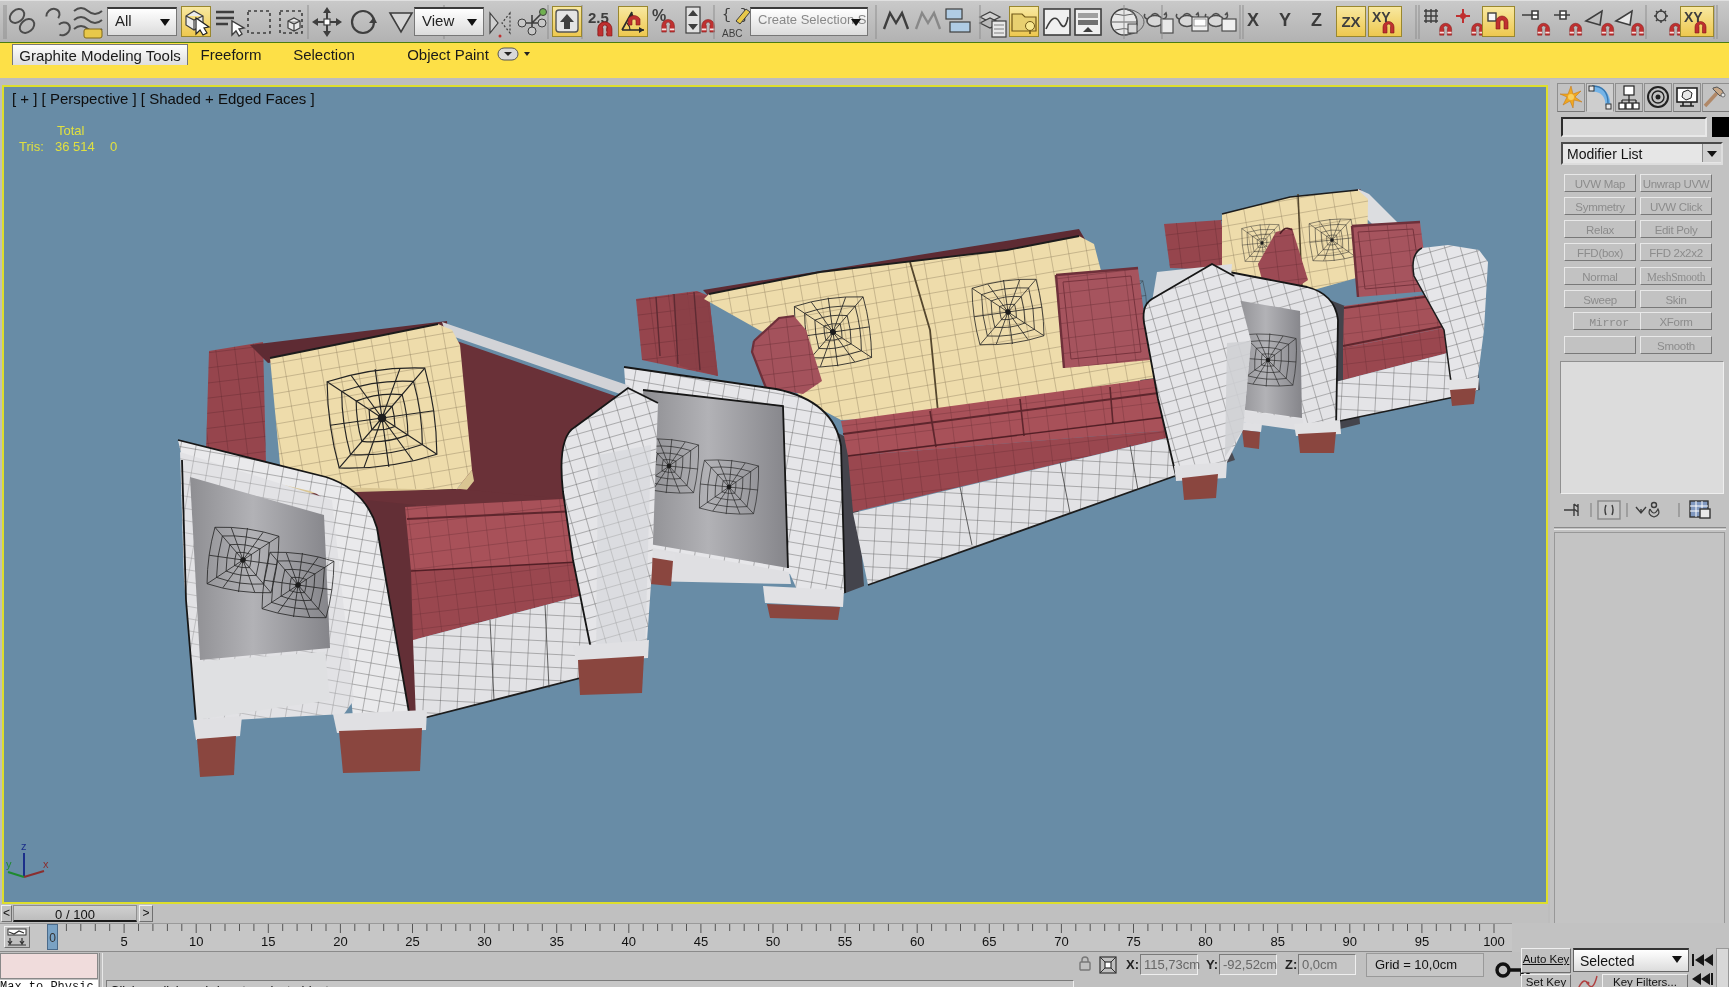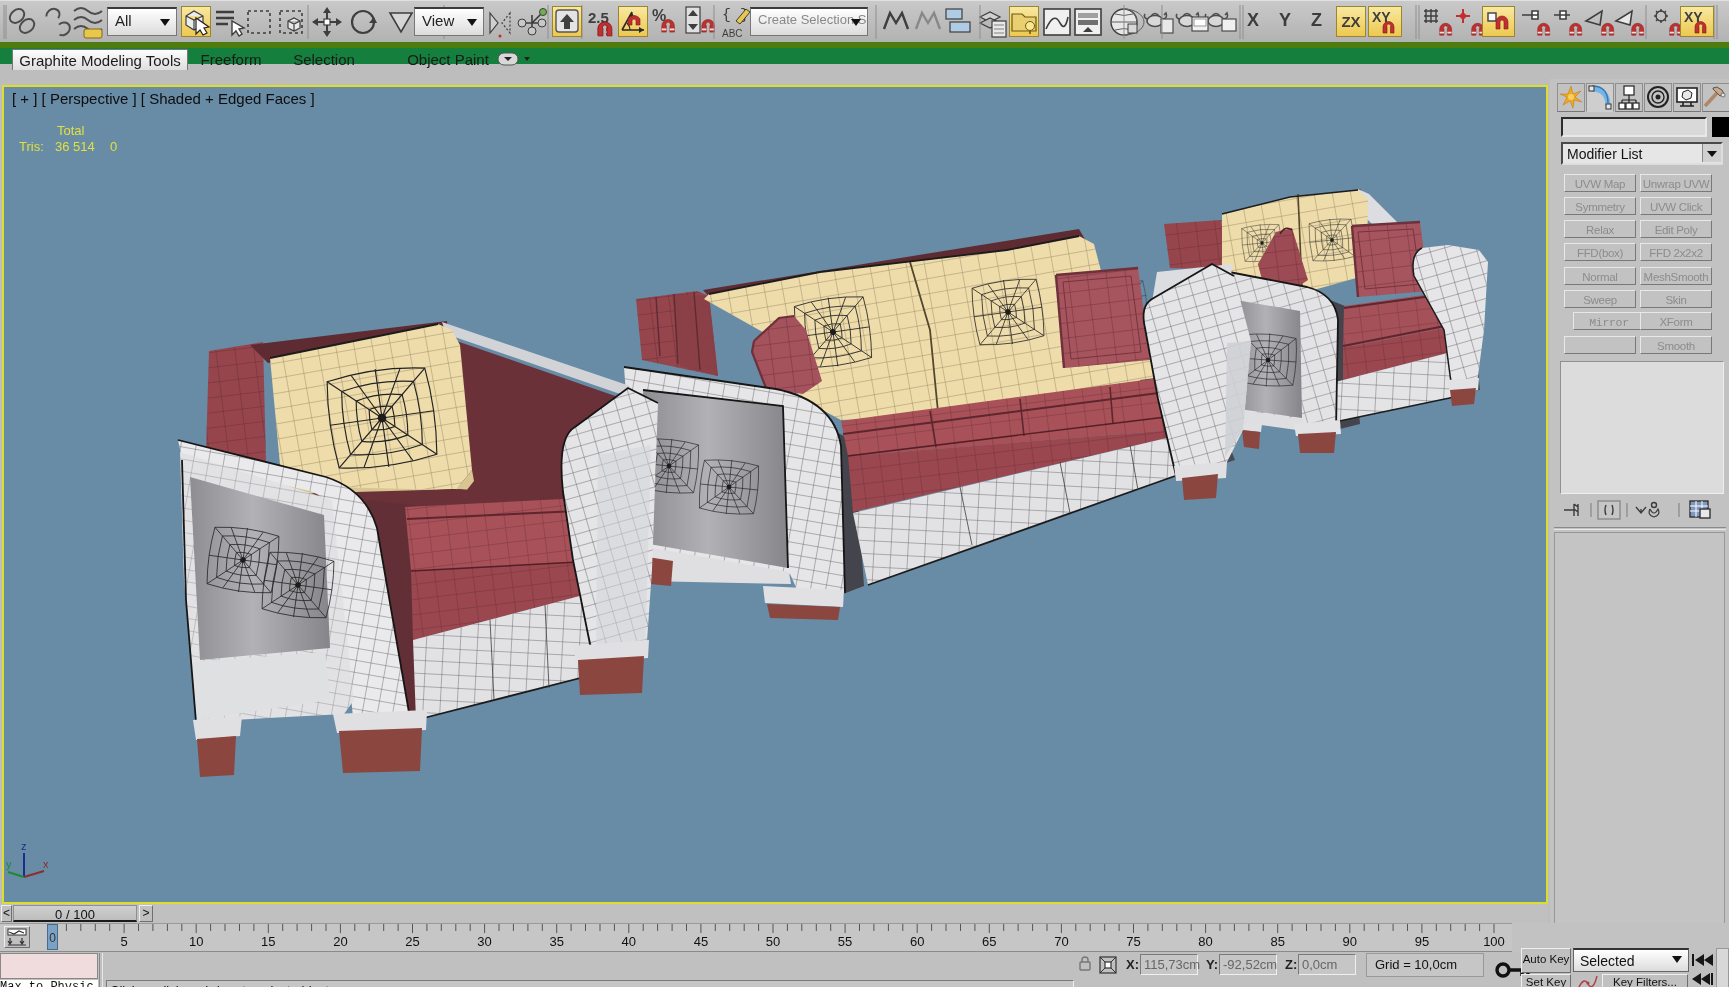--- a/index.html
+++ b/index.html
@@ -8,22 +8,22 @@
 
 #toolbar { position:absolute; left:0; top:0; width:1729px; height:42px; z-index:5;
   background:linear-gradient(#c9c9c9,#b2b2b2); border-top:1px solid #e0e0e0; }
 .ybtn { position:absolute; background:linear-gradient(#f8e8a0,#eec84f); border:1px solid #99872f; }
 .drop { position:absolute; background:linear-gradient(#ffffff,#dcdcdc); border:1px solid #777;
   border-top:2px solid #3a3a3a; font-size:15px; color:#222; padding:3px 4px 0 7px; white-space:nowrap; overflow:hidden; }
 .drop .arr { position:absolute; right:6px; top:10px; width:0; height:0;
   border-left:5px solid transparent; border-right:5px solid transparent; border-top:7px solid #111; }
 .xyz { position:absolute; top:9px; font-size:18px; font-weight:bold; color:#3c3c3c; }
 
-#tabrow { position:absolute; left:0; top:42px; width:1729px; height:22px; background:#15803d; z-index:5;
-  border-top:6px solid #4d7c0f; }
+#tabrow { position:absolute; left:0; top:42px; width:1729px; height:36px; background:#fde047; z-index:5;
+  border-top:1px solid #4d7c0f; }
 .rtab { position:absolute; top:1px; height:21px; font-size:15px; color:#1a1a1a; text-align:center; padding-top:2px; }
 .rtab.active { background:linear-gradient(#fdfdfd,#dedede); border:1px solid #777; border-bottom:none; }
 #pmrow { position:absolute; left:0; top:64px; width:1729px; height:21px; z-index:5;
   background:linear-gradient(#ffffff 0%,#e8e8e8 45%,#bfbfbf 100%); border-top:1px solid #aaa; }
 .pmtab { position:absolute; left:12px; top:0px; height:21px; background:linear-gradient(#f4f4f4,#d6d6d6);
   border:1px solid #999; border-bottom:none; font-size:15px; color:#111; padding:2px 7px 0 7px; }
 
 #vp { position:absolute; left:2px; top:85px; width:1546px; height:819px; background:#688CA6;
   border:2px solid #ddde2c; z-index:1; }
 #vplabel { position:absolute; left:8px; top:3px; color:#0d0d0d; font-size:15px; z-index:3;}
@@ -530,21 +530,21 @@
 
     <div class="pbtn" style="left:14px;  top:95px;">UVW Map</div>
     <div class="pbtn" style="left:90px;  top:95px;">Unwrap UVW</div>
     <div class="pbtn" style="left:14px;  top:118px;">Symmetry</div>
     <div class="pbtn" style="left:90px;  top:118px;">UVW Click</div>
     <div class="pbtn" style="left:14px;  top:141px;">Relax</div>
     <div class="pbtn" style="left:90px;  top:141px;">Edit Poly</div>
     <div class="pbtn" style="left:14px;  top:164px;">FFD(box)</div>
     <div class="pbtn" style="left:90px;  top:164px;">FFD 2x2x2</div>
     <div class="pbtn" style="left:14px;  top:188px;">Normal</div>
-    <div class="pbtn" style="left:90px;  top:188px;">MeshSmooth</div>
+    <div class="pbtn" style="left:90px;  top:188px;font-family:Liberation Serif, serif;">MeshSmooth</div>
     <div class="pbtn" style="left:14px;  top:211px;">Sweep</div>
     <div class="pbtn" style="left:90px;  top:211px;">Skin</div>
     <div class="pbtn" style="left:23px;  top:233px;font-family:Liberation Mono, monospace;">Mirror</div>
     <div class="pbtn" style="left:90px;  top:233px;">XForm</div>
     <div class="pbtn" style="left:14px;  top:257px;"></div>
     <div class="pbtn" style="left:90px;  top:257px;">Smooth</div>
 
     <div style="position:absolute; left:10px; top:282px; width:164px; height:133px; background:#dcdcdc; border:1px solid #909090; border-bottom-color:#eee; border-right-color:#eee;"></div>
 
     <svg width="179" height="26" viewBox="0 0 179 26" style="position:absolute;left:0;top:418px;">
@@ -624,21 +624,21 @@
     <div class="field" style="left:1298px; top:50px; width:58px; height:21px;">0,0cm</div>
     <div style="position:absolute; left:1366px; top:49px; width:118px; height:24px; background:#c6c6c6; border:1px solid #999; font-size:13px; color:#111; padding:3px 0 0 8px;">Grid = 10,0cm</div>
 
     <div style="position:absolute; left:0px; top:76px; width:98px; height:7px; background:#fff; font-family:'Liberation Mono',monospace; font-size:12px; color:#111; overflow:hidden;">Max to Physic</div>
     <div class="field" style="left:106px; top:76px; width:968px; height:11px; overflow:hidden; color:#111;">Click or click-and-drag to select objects</div>
 
     <svg width="44" height="28" viewBox="0 0 44 28" style="position:absolute;left:1494px;top:52px;">
       <circle cx="9" cy="14" r="6" fill="none" stroke="#111" stroke-width="3.4"></circle>
       <path d="M15,14 h22 M28,14 v6 M34,14 v6" stroke="#111" stroke-width="3.4" fill="none"></path>
     </svg>
-    <div class="raised" style="left:1521px; top:44px; width:50px; height:25px; font-size:11.5px; color:#111; text-align:center; padding-top:4px;">Auto Key</div>
+    <div class="raised" style="left:1521px; top:44px; width:50px; height:25px; font-size:11.5px; color:#111; text-align:center; padding-top:4px;text-decoration:underline;">Auto Key</div>
     <div class="raised" style="left:1521px; top:70px; width:50px; height:17px; font-size:11.5px; color:#111; text-align:center; padding-top:1px;">Set Key</div>
     <div style="position:absolute; left:1573px; top:44px; width:116px; height:24px; background:linear-gradient(#ffffff,#dcdcdc); border:1px solid #666; border-top:2px solid #333; font-size:14px; color:#111; padding:3px 0 0 6px;">Selected</div>
     <div style="position:absolute; left:1672px; top:52px; width:0; height:0; border-left:5px solid transparent; border-right:5px solid transparent; border-top:7px solid #111;"></div>
     <svg width="30" height="18" viewBox="0 0 30 18" style="position:absolute;left:1576px;top:70px;">
       <path d="M2,15 q6,-13 10,-5 q5,8 9,-8" stroke="#b04040" stroke-width="1.4" fill="none"></path>
       <circle cx="12" cy="9" r="1.5" fill="#b04040"></circle>
     </svg>
     <div class="raised" style="left:1602px; top:70px; width:86px; height:17px; font-size:11.5px; color:#111; text-align:center; padding-top:1px;">Key Filters...</div>
 
     <svg width="38" height="40" viewBox="0 0 38 40" style="position:absolute;left:1690px;top:44px;">

